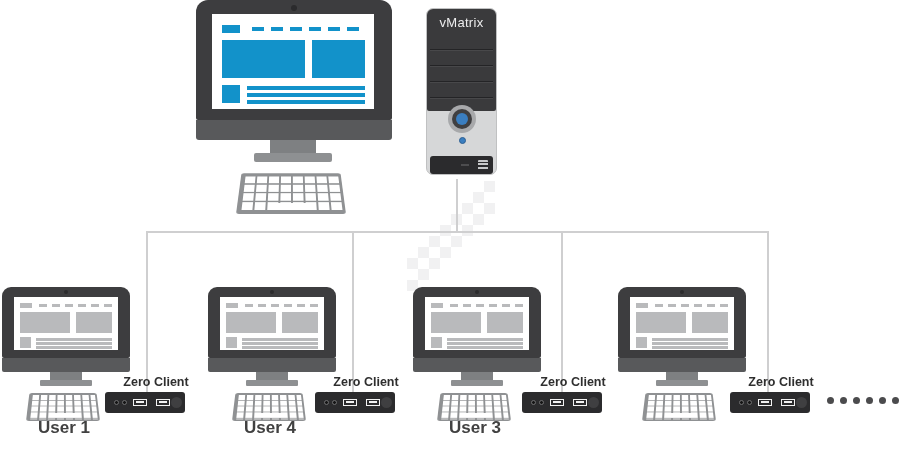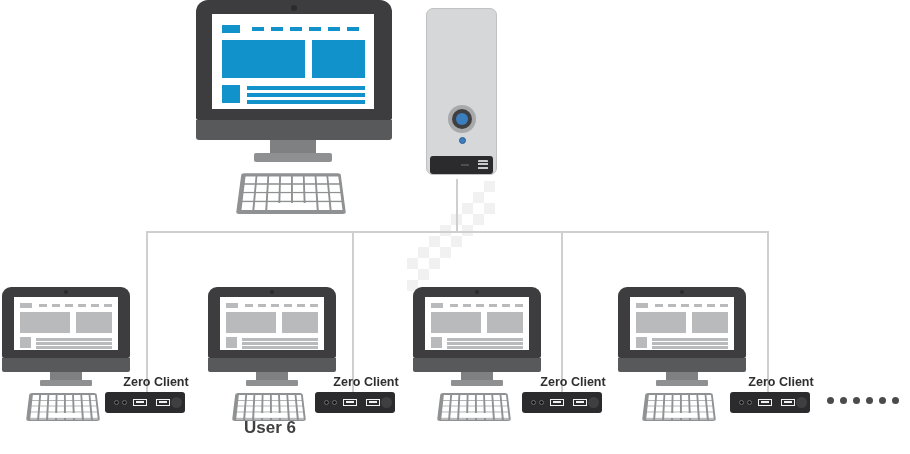--- a/index.html
+++ b/index.html
@@ -147,20 +147,27 @@
     <div class="neck"></div>
     <div class="base"></div>
     <div class="kbd">
       <div class="keys">
         <div class="space"></div>
       </div>
     </div>
   </div>
 
   <div id="tower">
+    <div class="top">
+      <div class="label">vMatrix</div>
+      <div class="slot" style="top:40px"></div>
+      <div class="slot" style="top:56px"></div>
+      <div class="slot" style="top:72px"></div>
+      <div class="slot" style="top:88px"></div>
+    </div>
     <div class="pwr-outer">
       <div class="pwr-mid">
         <div class="pwr-core"></div>
       </div>
     </div>
     <div class="led"></div>
     <div class="bar">
       <div class="dash"></div>
       <div class="vent"></div>
     </div>
@@ -196,20 +203,21 @@
     <div class="zc-group">
       <div class="zc-label">Zero Client</div>
       <div class="zc-box">
         <div class="jack jack1"></div>
         <div class="jack jack2"></div>
         <div class="usb usb1"></div>
         <div class="usb usb2"></div>
         <div class="zc-pwr"></div>
       </div>
     </div>
+    <div class="user-label">User 1</div>
   </div>
 
   <div class="station" id="station-2">
     <div class="frame">
       <div class="cam"></div>
       <div class="screen">
         <div class="gblk logo"></div>
         <div class="gblk dash" style="left:25px"></div>
         <div class="gblk dash" style="left:38px"></div>
         <div class="gblk dash" style="left:51px"></div>
@@ -235,21 +243,21 @@
     <div class="zc-group">
       <div class="zc-label">Zero Client</div>
       <div class="zc-box">
         <div class="jack jack1"></div>
         <div class="jack jack2"></div>
         <div class="usb usb1"></div>
         <div class="usb usb2"></div>
         <div class="zc-pwr"></div>
       </div>
     </div>
-    <div class="user-label">User 6</div>
+    <div class="user-label">User 4</div>
   </div>
 
   <div class="station" id="station-3">
     <div class="frame">
       <div class="cam"></div>
       <div class="screen">
         <div class="gblk logo"></div>
         <div class="gblk dash" style="left:25px"></div>
         <div class="gblk dash" style="left:38px"></div>
         <div class="gblk dash" style="left:51px"></div>
@@ -275,20 +283,21 @@
     <div class="zc-group">
       <div class="zc-label">Zero Client</div>
       <div class="zc-box">
         <div class="jack jack1"></div>
         <div class="jack jack2"></div>
         <div class="usb usb1"></div>
         <div class="usb usb2"></div>
         <div class="zc-pwr"></div>
       </div>
     </div>
+    <div class="user-label">User 3</div>
   </div>
 
   <div class="station" id="station-4">
     <div class="frame">
       <div class="cam"></div>
       <div class="screen">
         <div class="gblk logo"></div>
         <div class="gblk dash" style="left:25px"></div>
         <div class="gblk dash" style="left:38px"></div>
         <div class="gblk dash" style="left:51px"></div>

